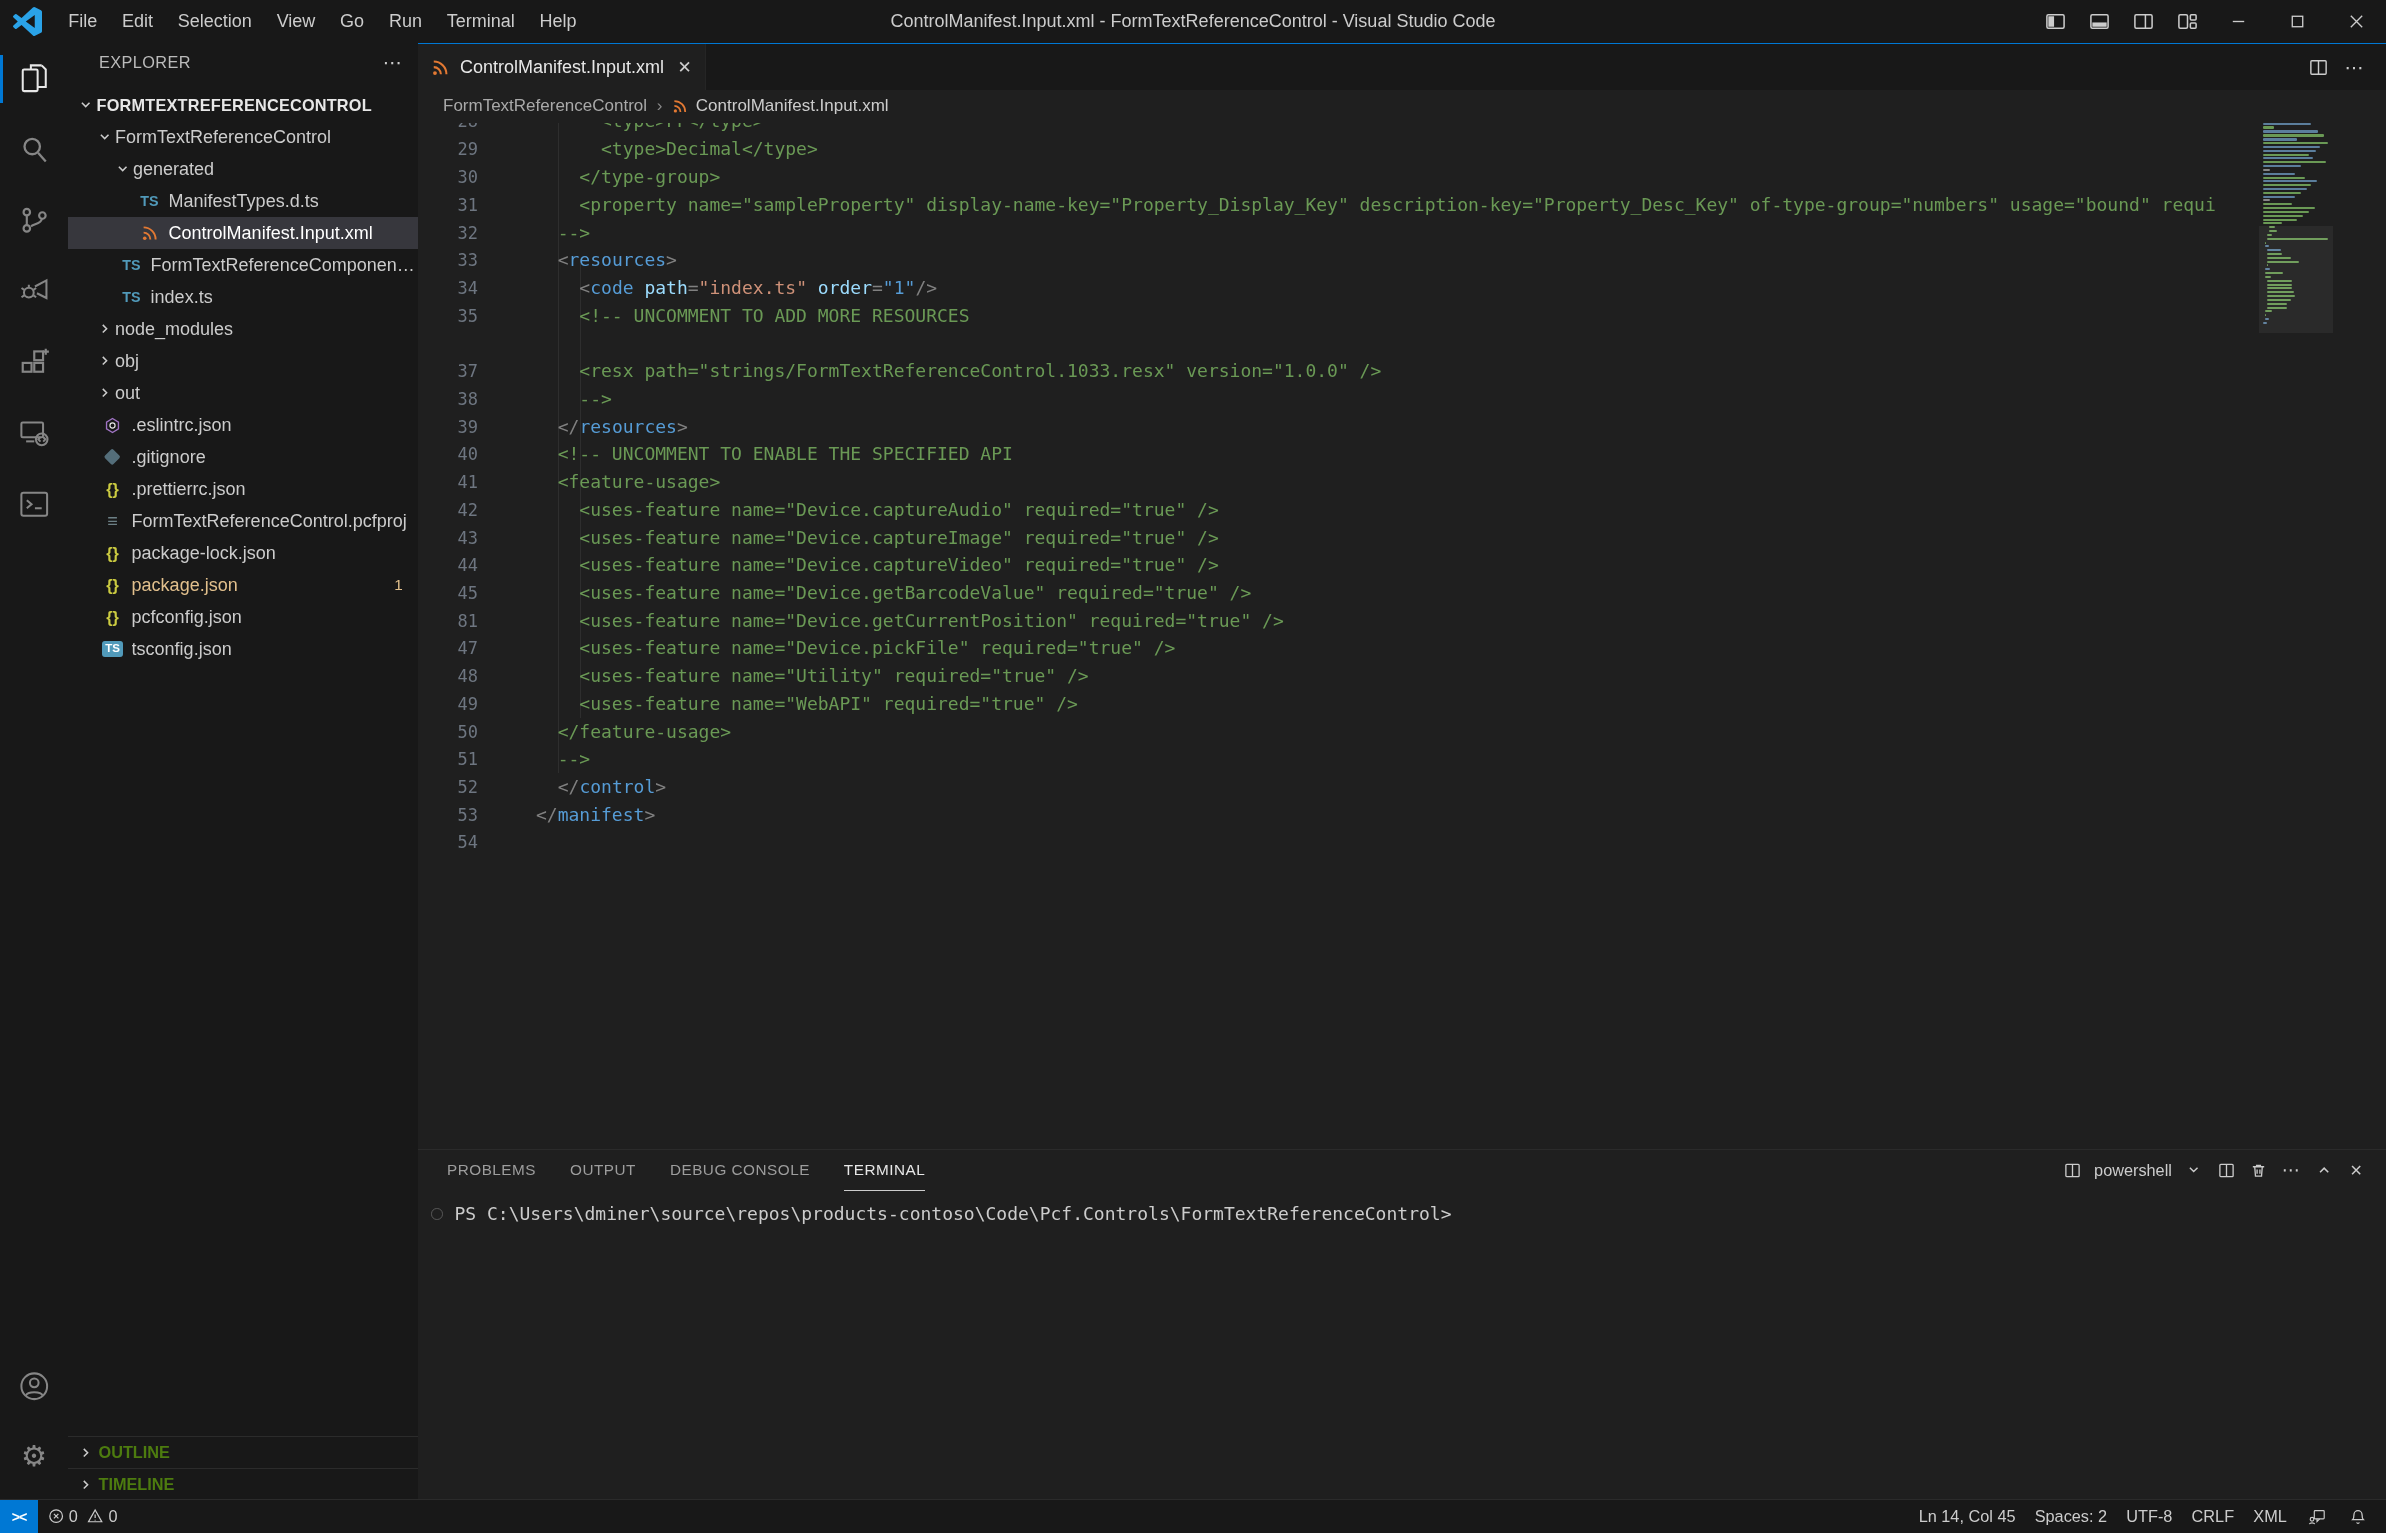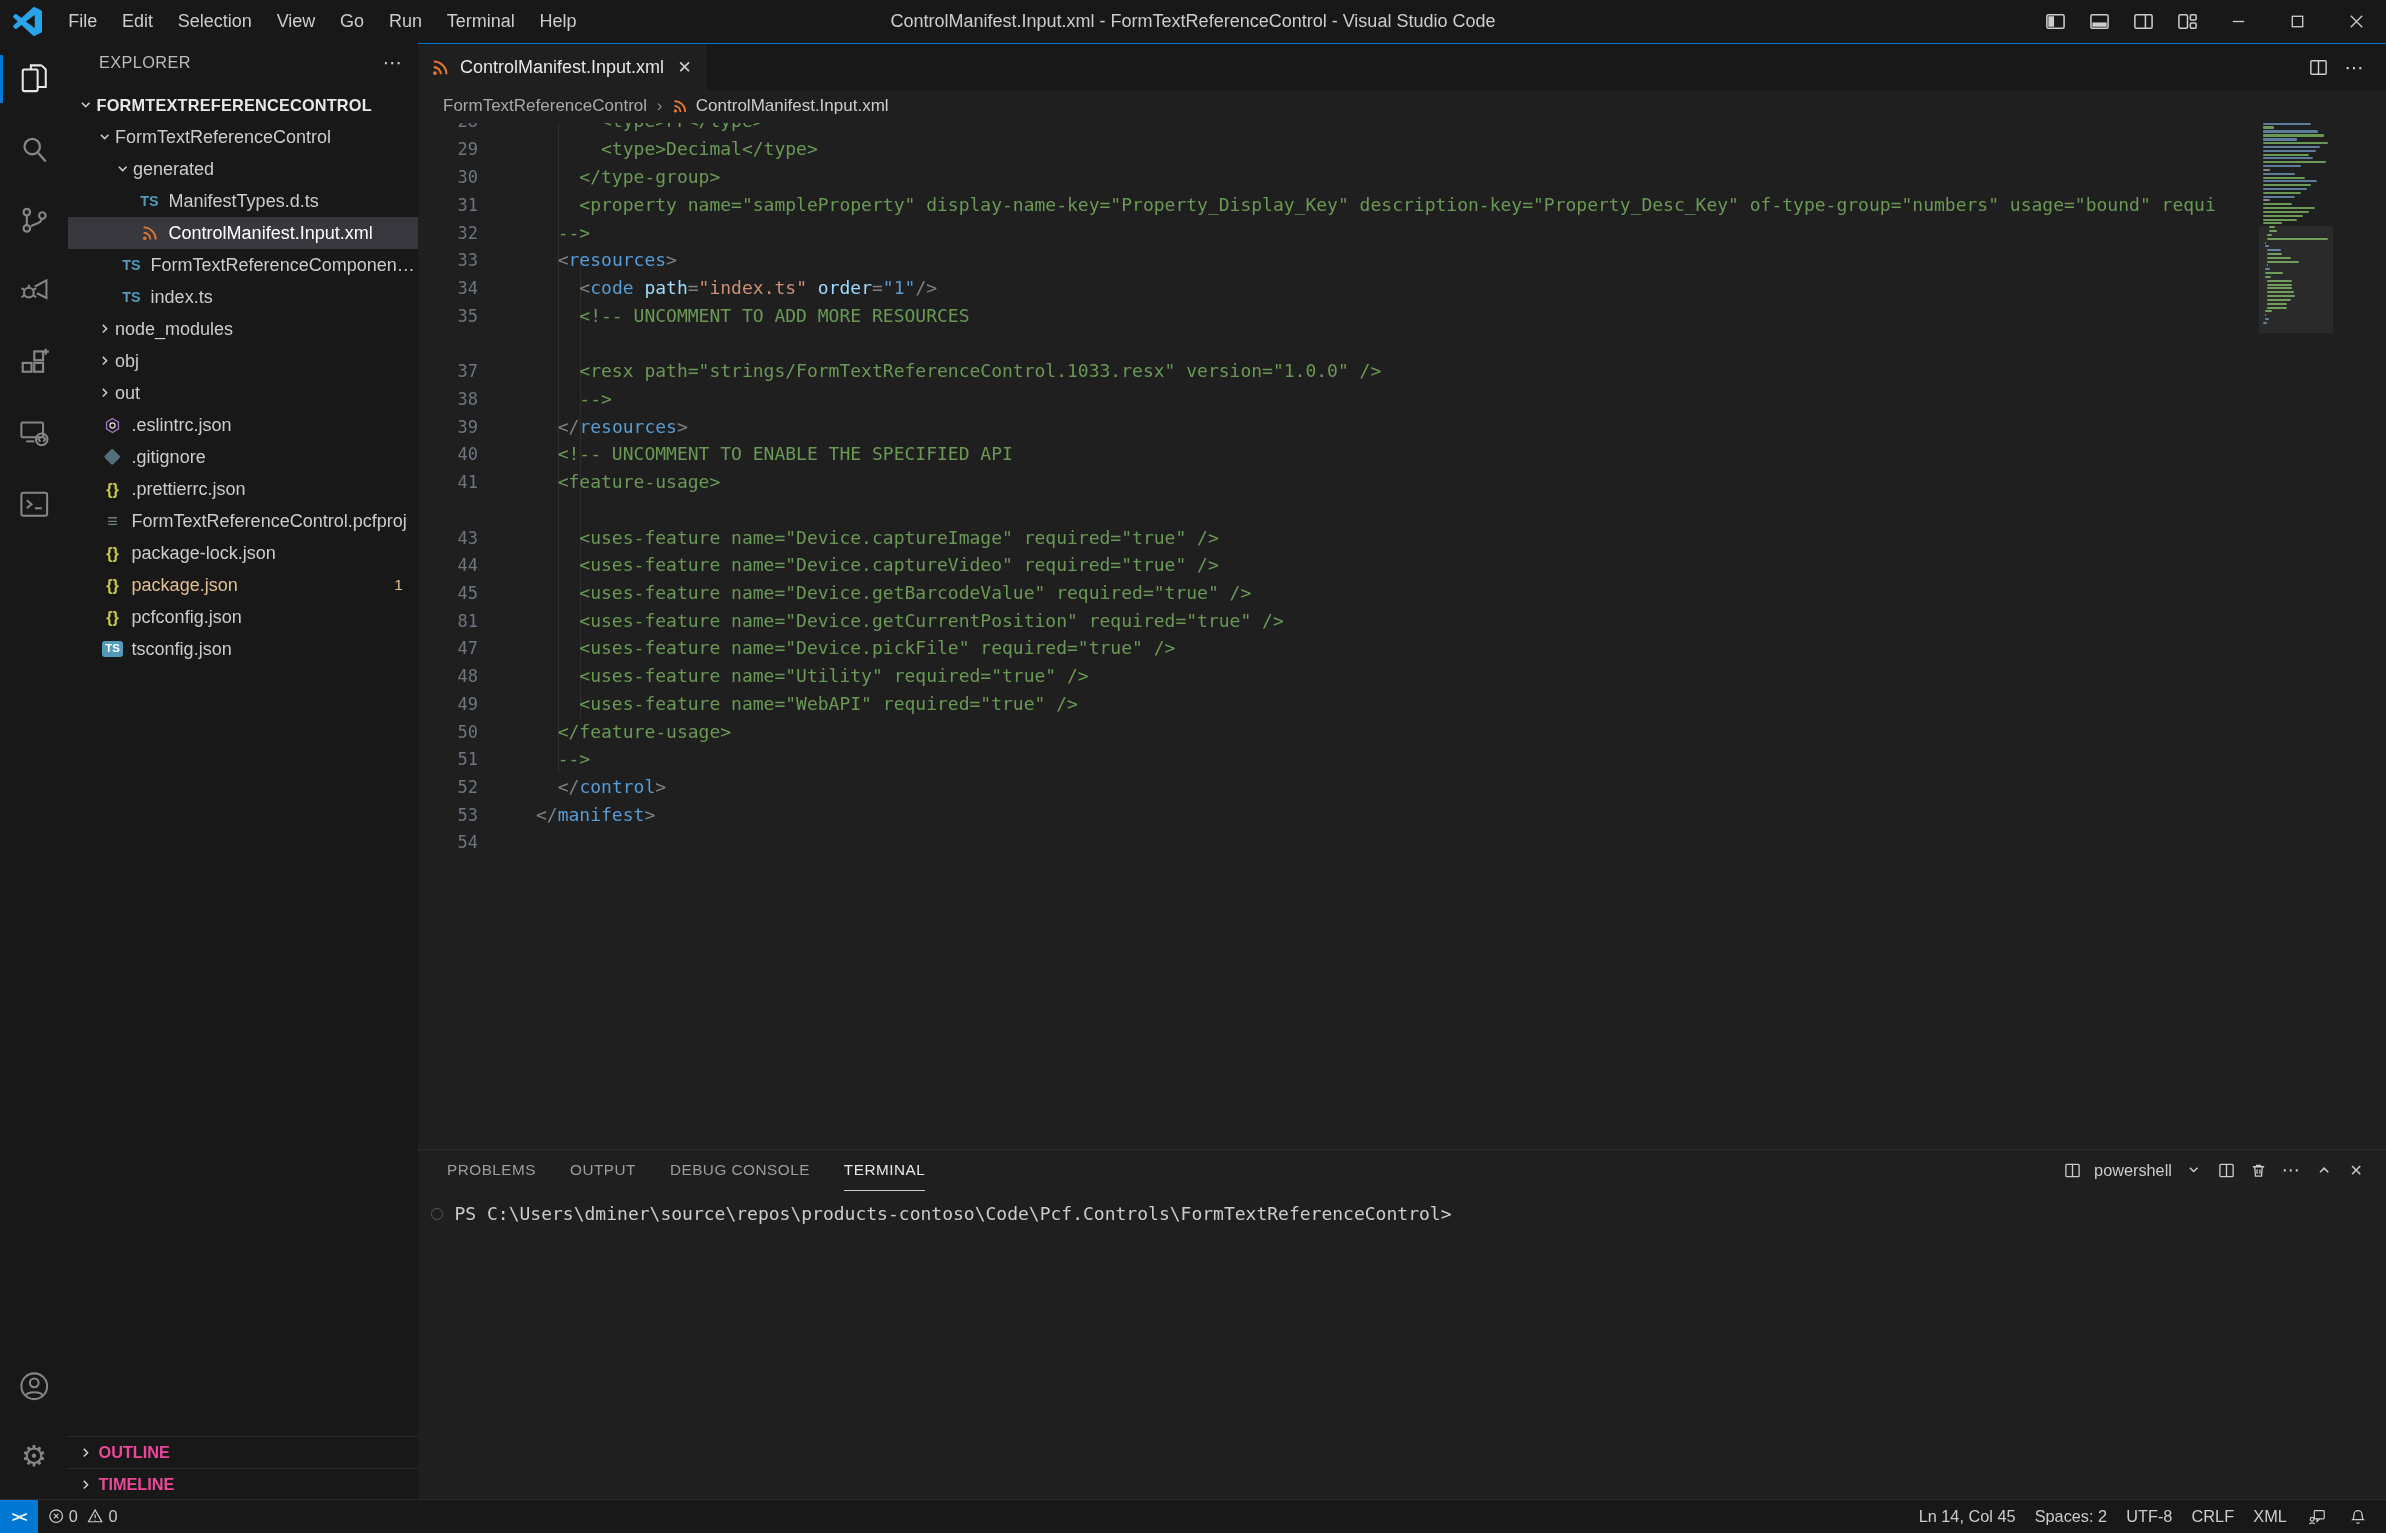--- a/index.html
+++ b/index.html
@@ -36,21 +36,21 @@
   .trow .ficon{width:23px;height:23px;flex:0 0 23px;display:flex;align-items:center;justify-content:center;margin-right:7.6px;font-weight:bold;}
   .trow .flabel{overflow:hidden;text-overflow:ellipsis;}
   .trow.root .flabel{font-weight:bold;font-size:16.3px;letter-spacing:0.2px;color:#e7e7e7;}
   .trow .badge{position:absolute;right:15.3px;font-size:15.3px;}
   .ts-letters{color:#519aba;font-size:14.3px;font-weight:bold;}
   .braces{color:#cbcb41;font-size:16.3px;font-weight:bold;}
   .tsconfig-sq{background:#519aba;color:#ffffff;font-size:11.5px;font-weight:bold;border-radius:2.9px;padding:1.9px 2.9px;line-height:1;}
   .pcfproj{color:#6d8086;font-size:18px;font-weight:bold;}
   .gitdiamond{width:12.4px;height:12.4px;background:#546e7a;transform:rotate(45deg);border-radius:1.9px;}
   .sb-bottom{position:absolute;left:0;right:0;bottom:0;}
-  .sb-section{height:31px;display:flex;align-items:center;border-top:1px solid #2b2b2b;padding-left:7.6px;font-size:16.3px;font-weight:bold;color:#ec4899;}
+  .sb-section{height:31px;display:flex;align-items:center;border-top:1px solid #2b2b2b;padding-left:7.6px;font-size:16.3px;font-weight:bold;color:#4d7c0f;}
   .sb-section .chev{width:21px;display:flex;justify-content:center;margin-right:1.9px;}
 
   
   .editorcol{position:absolute;left:418px;top:43px;right:0;bottom:33px;background:#1f1f1f;border-top:1.9px solid #0078d4;display:flex;flex-direction:column;}
   .tabbar{height:46px;background:#181818;display:flex;align-items:stretch;flex:0 0 46px;}
   .tab{background:#1f1f1f;display:flex;align-items:center;padding:0 13.4px;font-size:18px;color:#e7e7e7;border-right:1px solid #252525;}
   .tab .ficon{margin-right:9.6px;}
   .tab .close{margin-left:13.4px;color:#cccccc;font-size:17px;}
   .tab-actions{margin-left:auto;display:flex;align-items:center;padding-right:13.4px;color:#cccccc;}
   .tab-actions>div{width:36px;display:flex;justify-content:center;}
@@ -425,20 +425,21 @@
           <div class="cl" style="top: 68px;"><span class="ln">31</span><span class="ct">    <span class="tok-c">&lt;property name="sampleProperty" display-name-key="Property_Display_Key" description-key="Property_Desc_Key" of-type-group="numbers" usage="bound" requi</span></span></div>
           <div class="cl" style="top: 96px;"><span class="ln">32</span><span class="ct">  <span class="tok-c">--&gt;</span></span></div>
           <div class="cl" style="top: 123px;"><span class="ln">33</span><span class="ct">  <span class="tok-p">&lt;</span><span class="tok-t">resources</span><span class="tok-p">&gt;</span></span></div>
           <div class="cl" style="top: 151px;"><span class="ln">34</span><span class="ct">    <span class="tok-p">&lt;</span><span class="tok-t">code</span><span class="tok-x"> </span><span class="tok-a">path</span><span class="tok-p">=</span><span class="tok-s">"index.ts"</span><span class="tok-x"> </span><span class="tok-a">order</span><span class="tok-p">=</span><span class="tok-n">"1"</span><span class="tok-p">/&gt;</span></span></div>
           <div class="cl" style="top: 179px;"><span class="ln">35</span><span class="ct">    <span class="tok-c">&lt;!-- UNCOMMENT TO ADD MORE RESOURCES</span></span></div>
           <div class="cl" style="top: 234px;"><span class="ln">37</span><span class="ct">    <span class="tok-c">&lt;resx path="strings/FormTextReferenceControl.1033.resx" version="1.0.0" /&gt;</span></span></div>
           <div class="cl" style="top: 262px;"><span class="ln">38</span><span class="ct">    <span class="tok-c">--&gt;</span></span></div>
           <div class="cl" style="top: 290px;"><span class="ln">39</span><span class="ct">  <span class="tok-p">&lt;/</span><span class="tok-t">resources</span><span class="tok-p">&gt;</span></span></div>
           <div class="cl" style="top: 317px;"><span class="ln">40</span><span class="ct">  <span class="tok-c">&lt;!-- UNCOMMENT TO ENABLE THE SPECIFIED API</span></span></div>
           <div class="cl" style="top: 345px;"><span class="ln">41</span><span class="ct">  <span class="tok-c">&lt;feature-usage&gt;</span></span></div>
+          <div class="cl" style="top: 373px;"><span class="ln">42</span><span class="ct">    <span class="tok-c">&lt;uses-feature name="Device.captureAudio" required="true" /&gt;</span></span></div>
           <div class="cl" style="top: 401px;"><span class="ln">43</span><span class="ct">    <span class="tok-c">&lt;uses-feature name="Device.captureImage" required="true" /&gt;</span></span></div>
           <div class="cl" style="top: 428px;"><span class="ln">44</span><span class="ct">    <span class="tok-c">&lt;uses-feature name="Device.captureVideo" required="true" /&gt;</span></span></div>
           <div class="cl" style="top: 456px;"><span class="ln">45</span><span class="ct">    <span class="tok-c">&lt;uses-feature name="Device.getBarcodeValue" required="true" /&gt;</span></span></div>
           <div class="cl" style="top: 484px;"><span class="ln">81</span><span class="ct">    <span class="tok-c">&lt;uses-feature name="Device.getCurrentPosition" required="true" /&gt;</span></span></div>
           <div class="cl" style="top: 511px;"><span class="ln">47</span><span class="ct">    <span class="tok-c">&lt;uses-feature name="Device.pickFile" required="true" /&gt;</span></span></div>
           <div class="cl" style="top: 539px;"><span class="ln">48</span><span class="ct">    <span class="tok-c">&lt;uses-feature name="Utility" required="true" /&gt;</span></span></div>
           <div class="cl" style="top: 567px;"><span class="ln">49</span><span class="ct">    <span class="tok-c">&lt;uses-feature name="WebAPI" required="true" /&gt;</span></span></div>
           <div class="cl" style="top: 595px;"><span class="ln">50</span><span class="ct">  <span class="tok-c">&lt;/feature-usage&gt;</span></span></div>
           <div class="cl" style="top: 622px;"><span class="ln">51</span><span class="ct">  <span class="tok-c">--&gt;</span></span></div>
           <div class="cl" style="top: 650px;"><span class="ln">52</span><span class="ct">  <span class="tok-p">&lt;/</span><span class="tok-t">control</span><span class="tok-p">&gt;</span></span></div>

